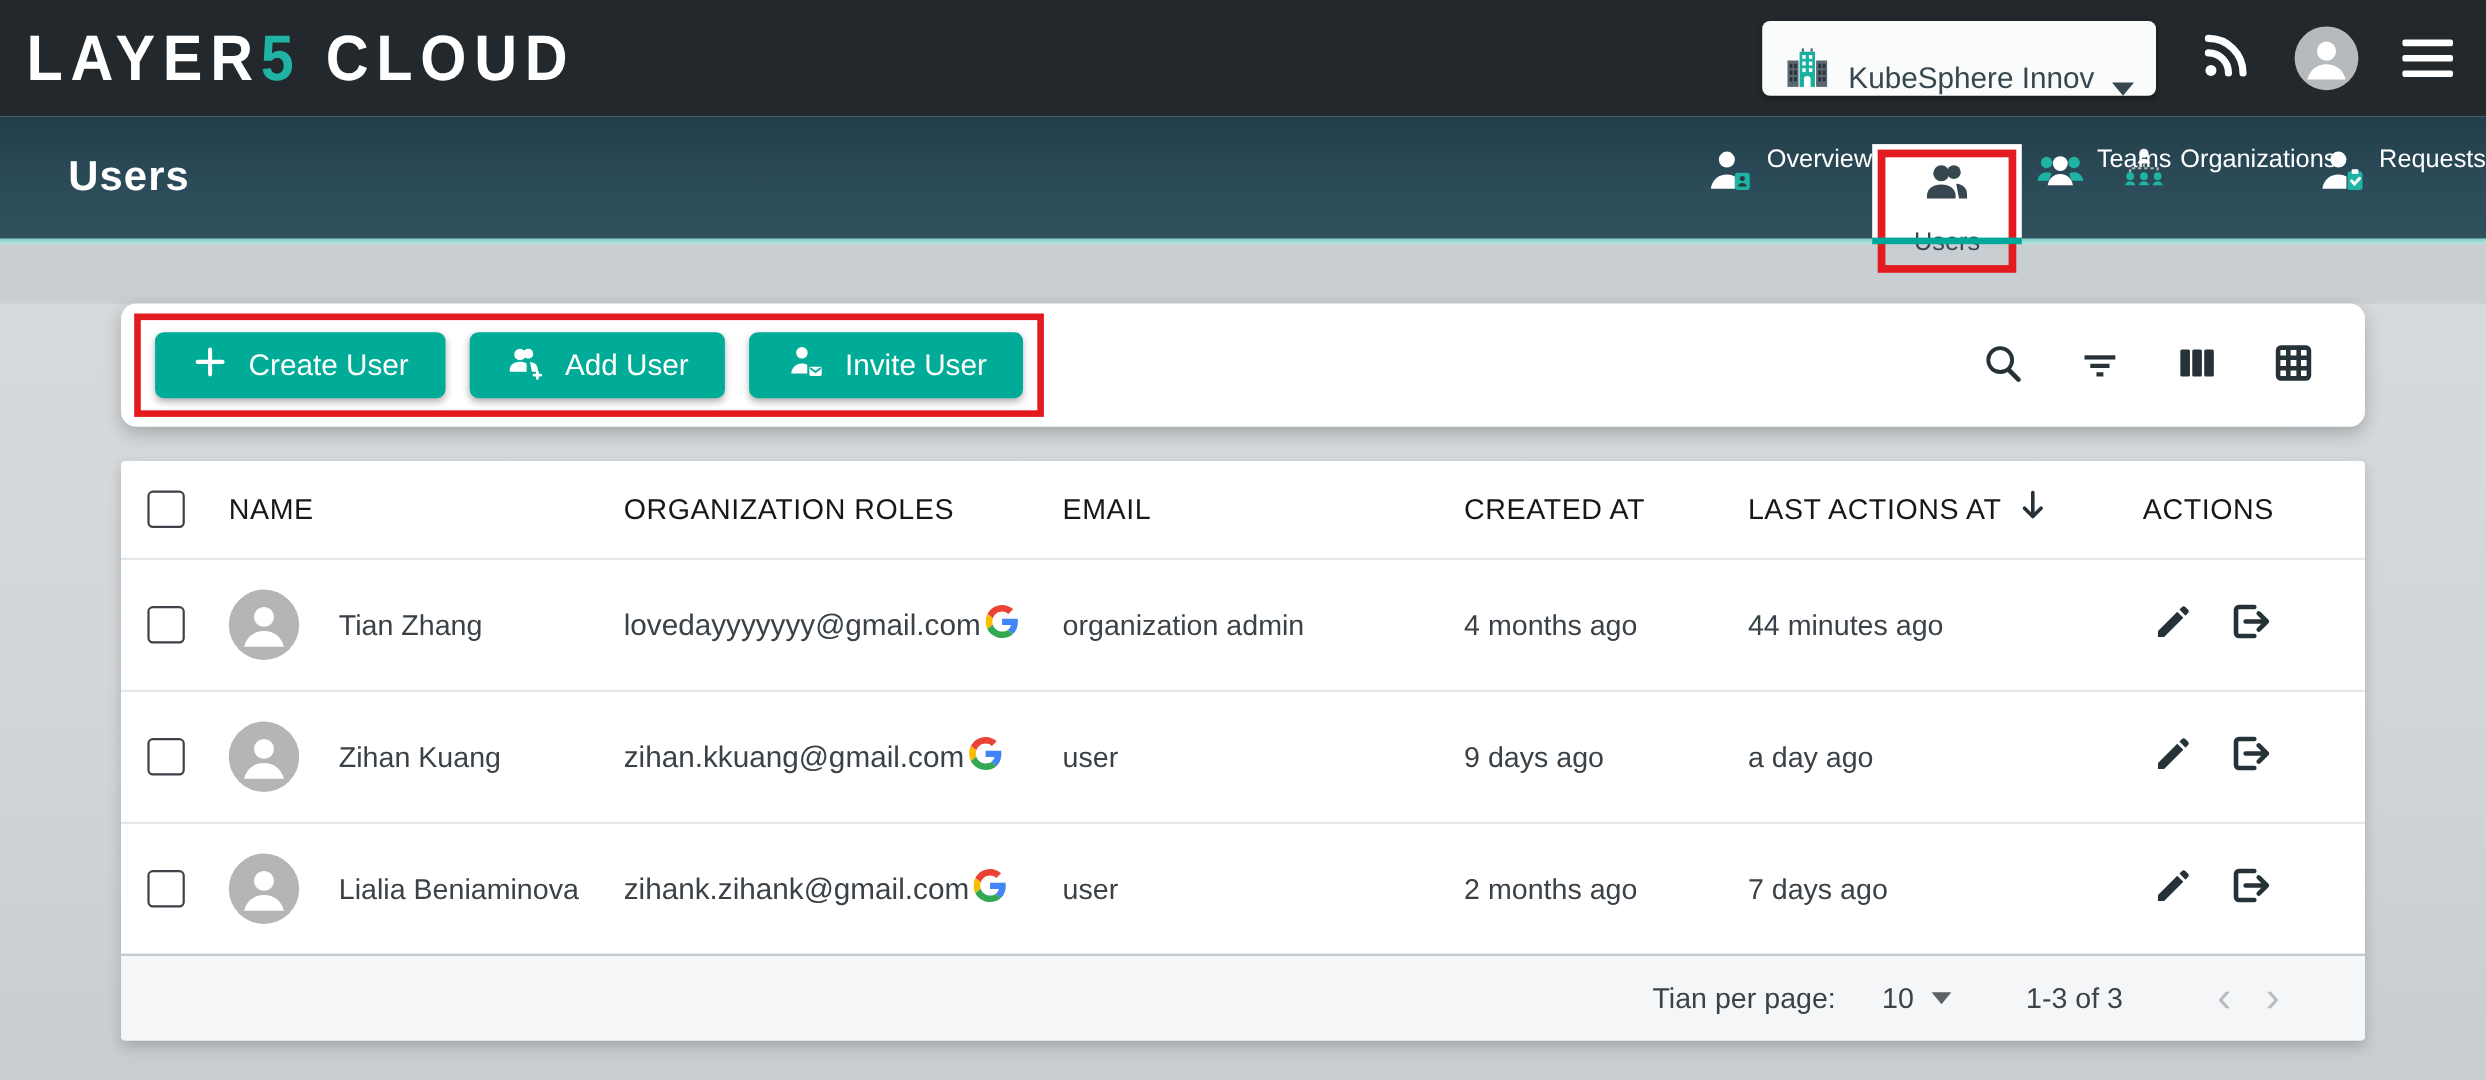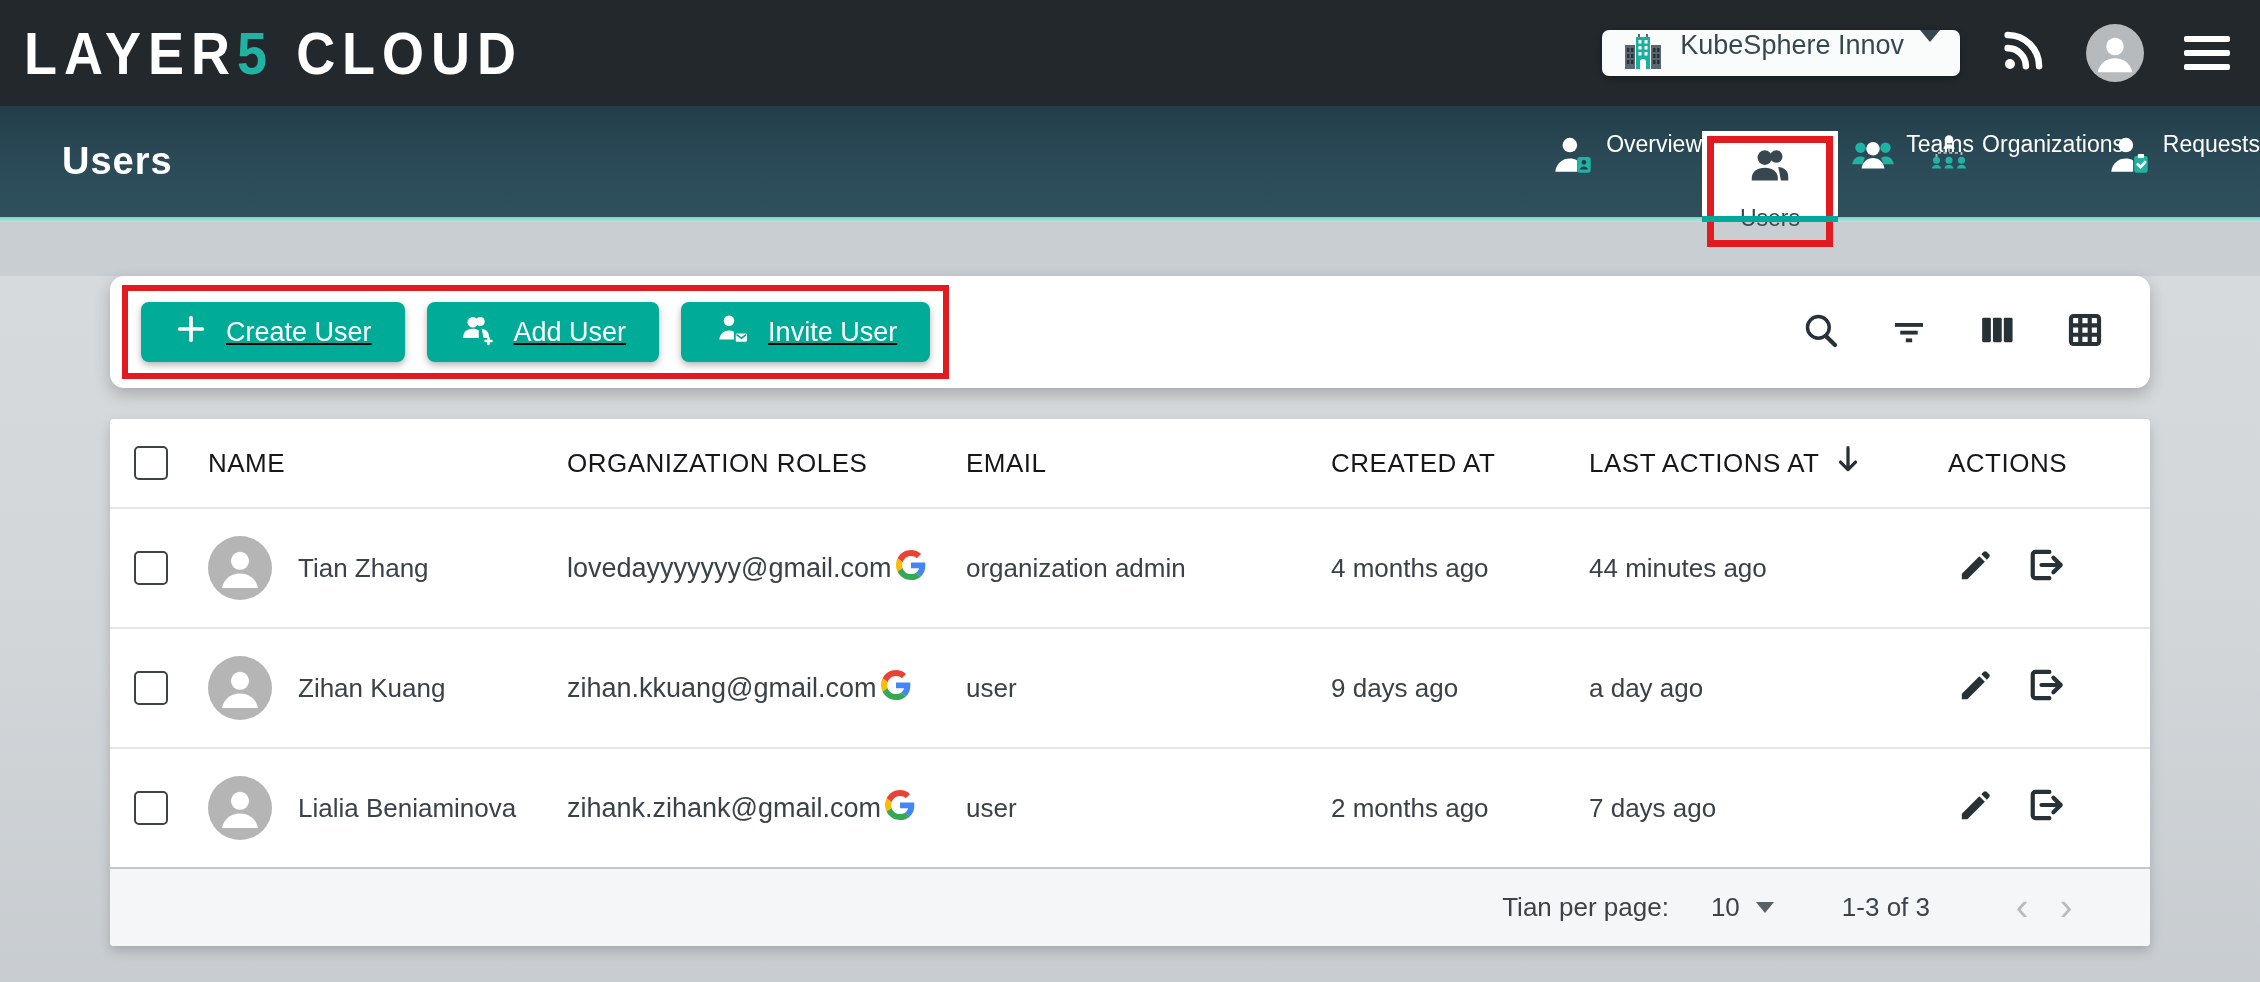--- a/index.html
+++ b/index.html
@@ -4,21 +4,21 @@
 <style>
   * { margin:0; padding:0; box-sizing:border-box; }
   html,body { width:2260px; height:982px; overflow:hidden; }
   body { font-family:"Liberation Sans", sans-serif; background:#c9ced2; }
 
   
   .topbar { height:106px; background:#22282c; display:flex; align-items:center; padding:0 30px 0 24px; }
   .logo { font-size:54px; font-weight:800; letter-spacing:7px; color:#ffffff; transform:scaleY(1.08); white-space:nowrap; }
   .logo .accent { color:#20b2a2; }
   .topbar-right { margin-left:auto; display:flex; align-items:center; gap:40px; }
-  .org-switcher { background:#fafbfb; border-radius:7px; height:46px; display:flex; align-items:flex-start; gap:16px; padding:0 20px; box-shadow:0 2px 6px rgba(0,0,0,.35); cursor:pointer; }
+  .org-switcher { background:#fafbfb; border-radius:7px; height:68px; display:flex; align-items:flex-end; gap:16px; padding:0 20px; box-shadow:0 2px 6px rgba(0,0,0,.35); cursor:pointer; }
   .org-switcher .org-label { font-size:27px; color:#37474f; }
   .caret-down { width:0; height:0; border-left:10px solid transparent; border-right:10px solid transparent; border-top:12px solid #37474f; }
   .hamburger { display:flex; flex-direction:column; gap:8px; cursor:pointer; }
   .hamburger div { width:46px; height:6px; background:#fff; border-radius:2px; }
   .avatar-circle { width:58px; height:58px; border-radius:50%; background:#b7babc; display:flex; align-items:center; justify-content:center; }
 
   
   .subnav { height:111px; background:linear-gradient(180deg,#223d4a 0%, #2c4b58 55%, #2e4f5c 100%); position:relative; display:flex; align-items:stretch; }
   .subnav::after { content:""; position:absolute; left:0; right:0; bottom:-5px; height:5px; background:linear-gradient(180deg,#7fd0c6,#b7e6df); }
   .page-title { align-self:center; color:#fff; font-size:38px; font-weight:600; margin-left:62px; letter-spacing:1px; }
@@ -29,33 +29,33 @@
   .nav-item.active-wrap { background:#ffffff; padding:5px; justify-content:stretch; position:relative; z-index:2; }
   .annotation-border { border:7px solid #e31b20; flex:1; width:100%; display:flex; flex-direction:column; align-items:center; justify-content:flex-end; padding-bottom:8px; gap:8px; }
   .nav-item.active-wrap .nav-label { color:#37474f; }
   .active-underline { position:absolute; left:0; right:0; bottom:-5px; height:6px; background:#00a89b; z-index:3; }
 
   
   .main { height:765px; background:linear-gradient(180deg,#d7dadc 0%, #d2d6d9 45%, #c6cbcf 100%); }
   .card { width:2040px; margin:0 auto; background:#fff; }
 
   .toolbar { margin-top:59px; height:112px; border-radius:14px; box-shadow:0 6px 16px rgba(0,0,0,.22); display:flex; align-items:center; padding:0 44px 0 12px; }
-  .buttons-annotation { border:6px solid #e31b20; display:flex; align-items:center; gap:22px; padding:11px 13px;text-decoration:underline; }
+  .buttons-annotation { border:6px solid #e31b20; display:flex; align-items:center; gap:22px; padding:11px 13px; }
   .btn { height:60px; background:#00ab97; color:#fff; font-size:27px; border:none; border-radius:8px; display:flex; align-items:center; gap:18px; padding:0 33px; cursor:pointer; box-shadow:0 3px 7px rgba(0,0,0,.3); font-family:"Liberation Sans",sans-serif; }
   .tool-icons { margin-left:auto; display:flex; align-items:center; gap:46px; }
   .tool-icons > * { cursor:pointer; }
 
   
   .table-card { margin-top:31px; border-radius:4px; box-shadow:0 5px 12px rgba(0,0,0,.18); overflow:hidden; }
   .trow { display:grid; grid-template-columns:98px 359px 399px 365px 258px 359px 1fr; align-items:center; }
   .thead { height:88px; font-size:26px; font-weight:400; color:#14181b; letter-spacing:.5px; }
   .tbody-row { height:120px; border-top:2px solid #e4e6e7; font-size:26px; color:#3a4147; background:#fff; }
   .cell-check { padding-left:24px; }
   .checkbox { width:34px; height:34px; border:2.5px solid #3c4247; border-radius:5px; background:#fff; cursor:pointer; }
-  .name-cell { display:flex; align-items:center; gap:26px; }
+  .name-cell { display:flex; align-items:center; gap:36px; }
   .row-avatar { width:64px; height:64px; border-radius:50%; background:#b5b5b5; flex:0 0 64px; display:flex; align-items:center; justify-content:center; }
   .email-cell { display:flex; align-items:center; gap:4px; font-size:27px; }
   .sort-col { display:flex; align-items:center; gap:14px; cursor:pointer; }
   .actions-cell { display:flex; align-items:center; gap:28px; padding-left:8px; }
   .actions-cell > * { cursor:pointer; }
 
   .tfoot { height:79px; background:#f5f6f7; border-top:2px solid #c3c8cc; display:flex; align-items:center; justify-content:flex-end; font-size:26px; color:#3c4247; padding-right:62px; }
   .rpp-label { margin-right:42px; }
   .rpp-value { display:flex; align-items:center; gap:16px; margin-right:68px; cursor:pointer; }
   .rpp-caret { width:0; height:0; border-left:9px solid transparent; border-right:9px solid transparent; border-top:11px solid #5b6165; }

